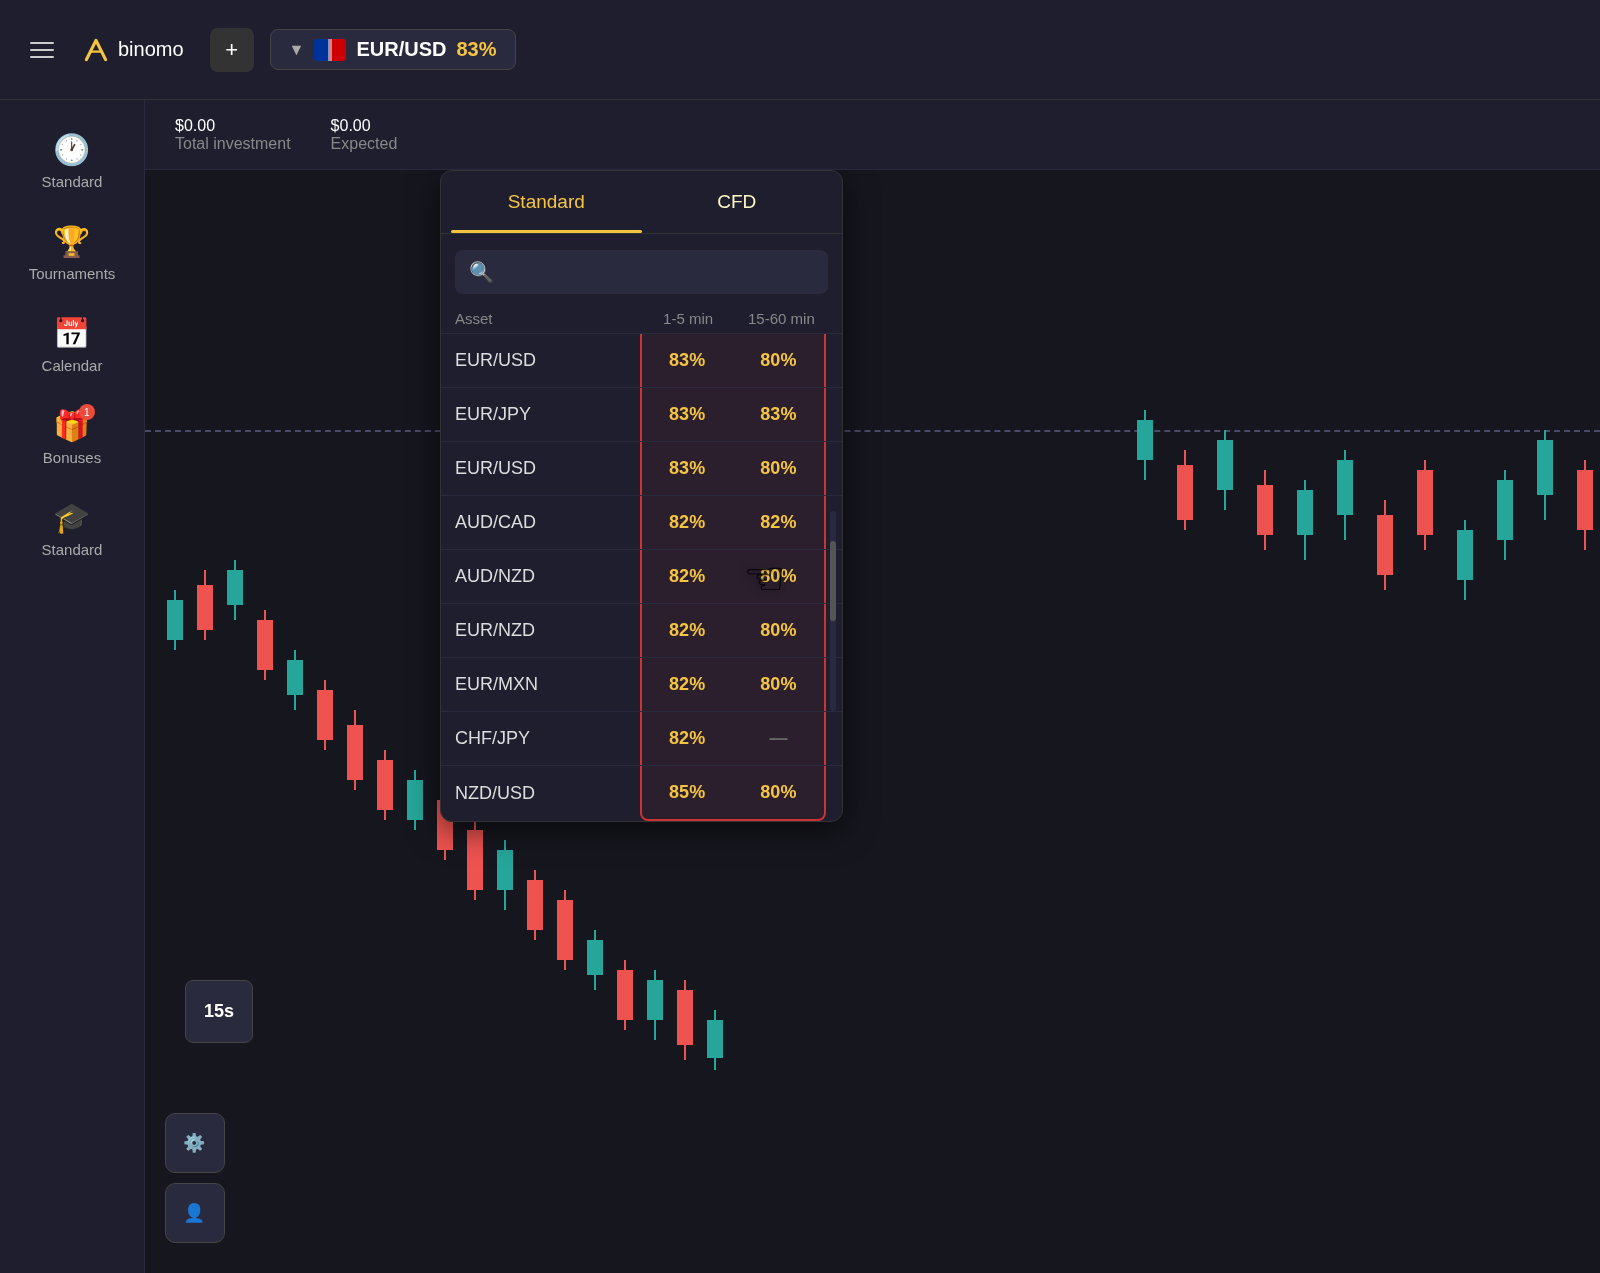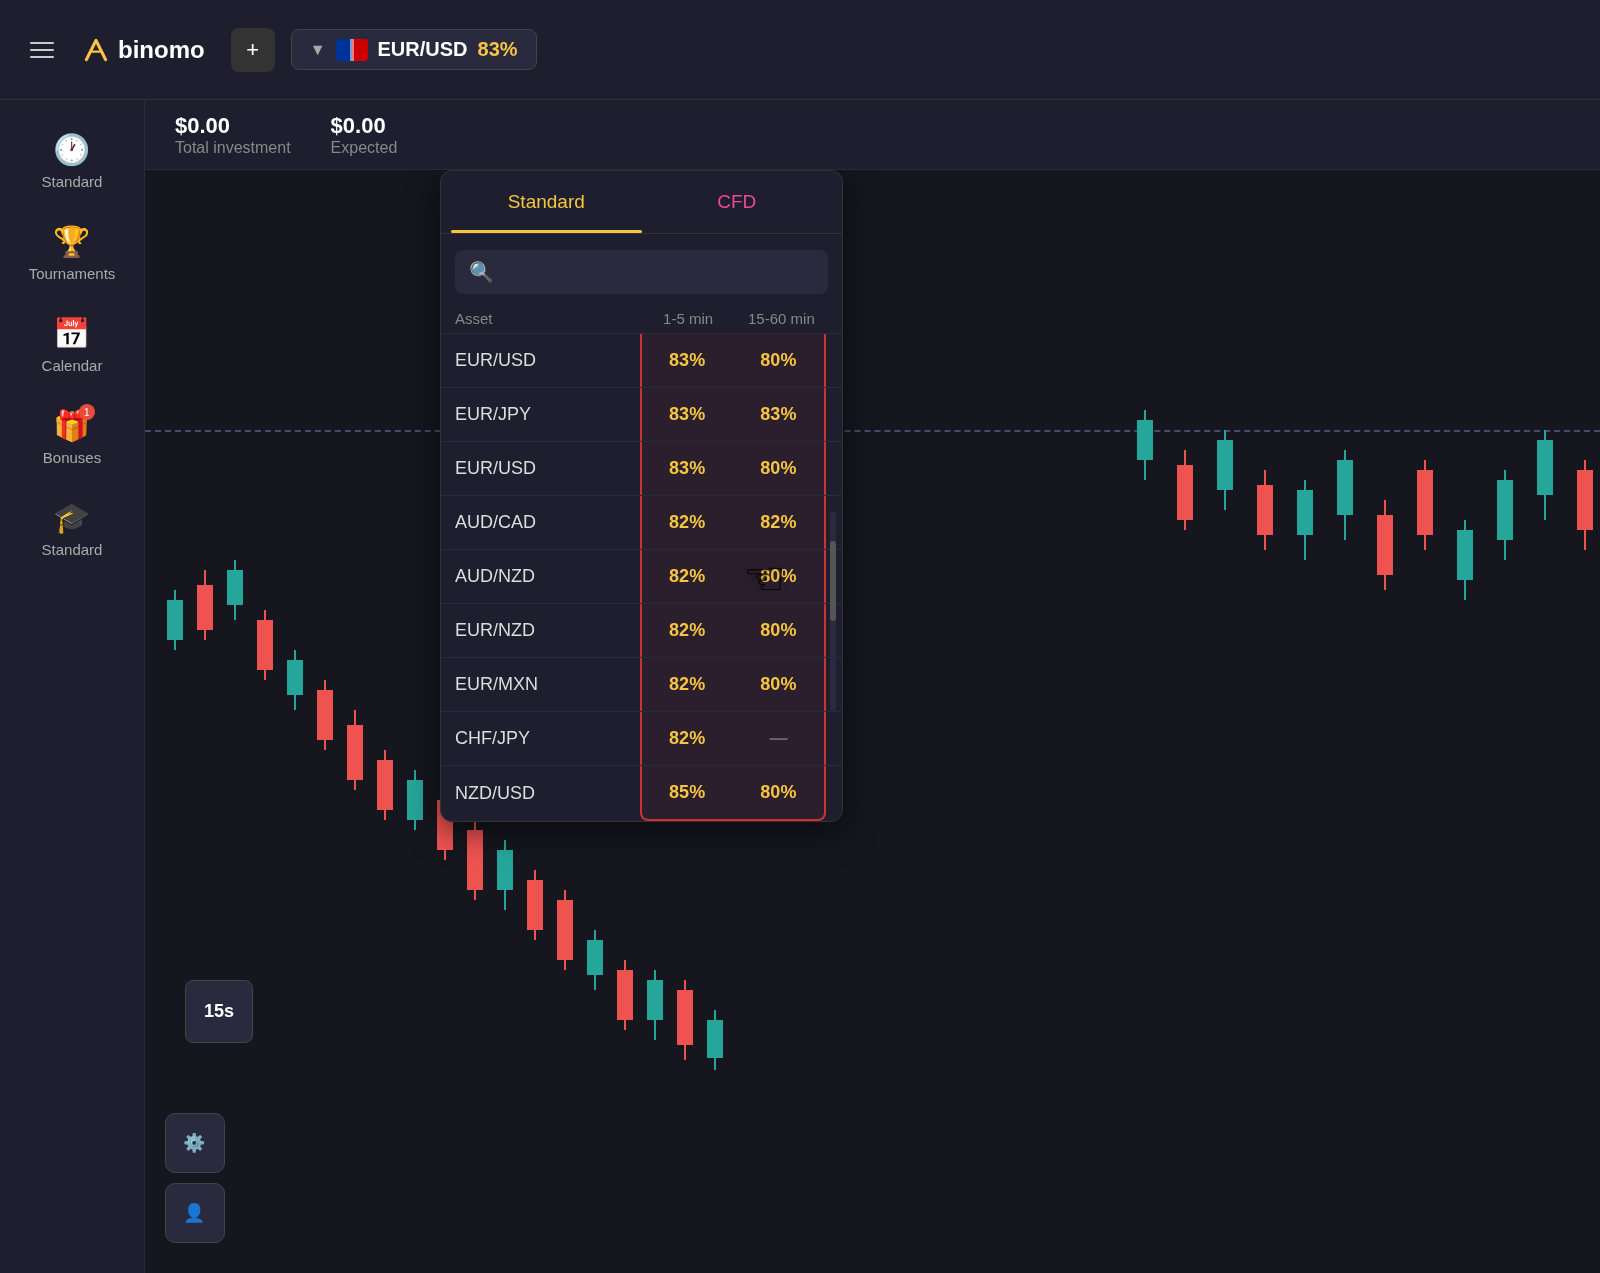--- a/index.html
+++ b/index.html
@@ -37,21 +37,21 @@
     }
     .logo {
       display: flex; align-items: center; gap: 6px;
       margin-right: 10px;
     }
     .logo-icon {
       width: 32px; height: 32px;
       color: #f5c542;
     }
     .logo-text {
-      font-size: 24px; font-weight: 700; color: #fff;
+      font-size: 20px; font-weight: 400; color: #fff;
     }
     .add-btn {
       width: 44px; height: 44px;
       background: #333;
       border: none;
       border-radius: 8px;
       color: #fff;
       font-size: 22px;
       cursor: pointer;
       display: flex; align-items: center; justify-content: center;
@@ -133,21 +133,21 @@
       top: 0; left: 0; right: 0;
       height: 70px;
       background: #1e1e2e;
       display: flex;
       align-items: center;
       padding: 0 30px;
       gap: 40px;
       border-bottom: 1px solid #2a2a3e;
     }
     .stat-item { display: flex; flex-direction: column; }
-    .stat-value { color: #fff; font-size: 22px; font-weight: 700; }
+    .stat-value { color: #fff; font-size: 16px; font-weight: 400; }
     .stat-label { color: #888; font-size: 16px; }
 
     
     .chart-area {
       position: absolute;
       top: 70px;
       left: 0; right: 0; bottom: 0;
       overflow: hidden;
     }
 
@@ -189,21 +189,21 @@
     .dropdown-tabs {
       display: flex;
       border-bottom: 1px solid #333;
       padding: 0 10px;
     }
     .tab-btn {
       flex: 1;
       padding: 20px 10px;
       background: transparent;
       border: none;
-      color: #ec4899;
+      color: #fef9c3;
       font-size: 19px;
       cursor: pointer;
       position: relative;
     }
     .tab-btn.active {
       color: #f5c542;
     }
     .tab-btn.active::after {
       content: '';
       position: absolute;

